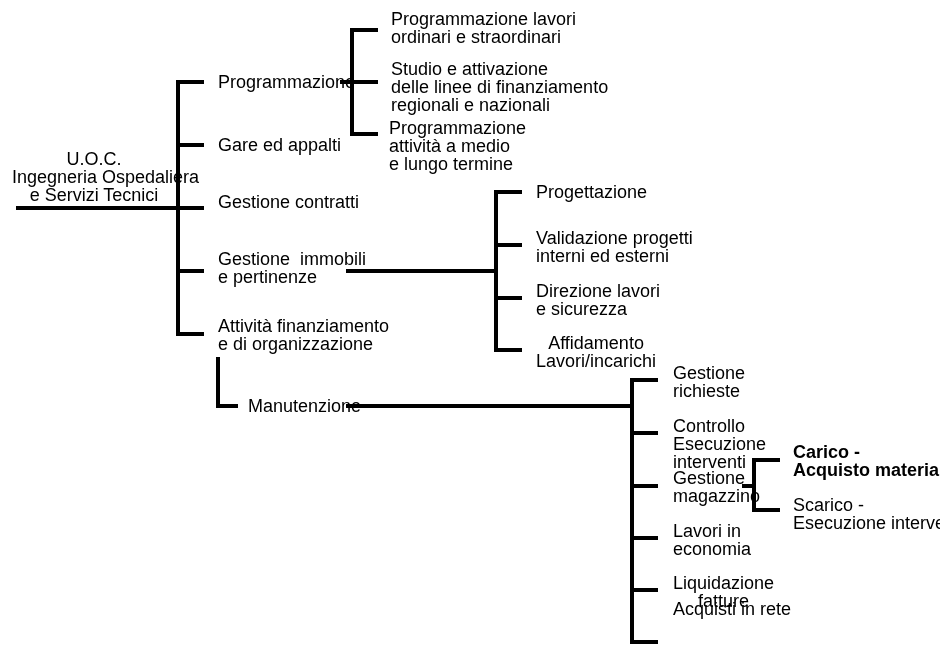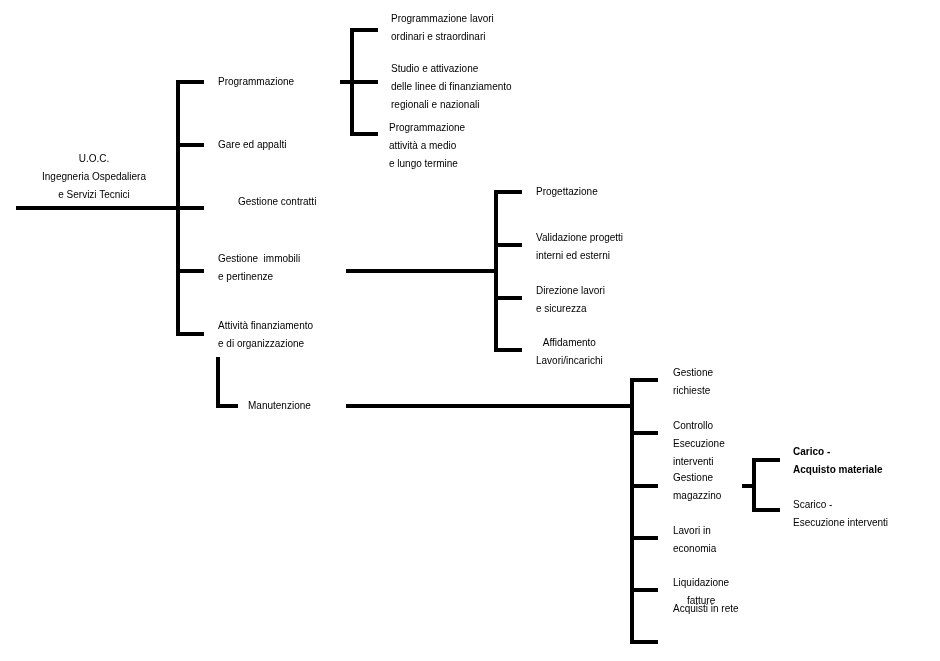--- a/index.html
+++ b/index.html
@@ -1,19 +1,19 @@
 <!DOCTYPE html>
 <html><head>
 <meta charset="utf-8">
 <style>
   html, body { margin: 0; padding: 0; background: #ffffff; }
   body { width: 940px; height: 661px; position: relative; overflow: hidden;
          font-family: "Liberation Sans", sans-serif; color: #000; }
   #diagram { position: absolute; left: 0; top: 0; width: 940px; height: 661px; }
-  .lbl { position: absolute; font-size: 10px; line-height: 18px; white-space: pre; color: #000; }
+  .lbl { position: absolute; font-size: 18px; line-height: 18px; white-space: pre; color: #000; }
   .center { text-align: center; }
   .ln { position: absolute; background: #000; }
 </style>
 </head>
 <body>
 
 <div id="diagram">
 
   <div class="ln" style="left:16px;top:206px;width:188px;height:4px;"></div>
 
@@ -53,21 +53,21 @@
   <div class="ln" style="left:752px;top:458px;width:4px;height:54px;"></div>
   <div class="ln" style="left:752px;top:458px;width:28px;height:4px;"></div>
   <div class="ln" style="left:752px;top:508px;width:28px;height:4px;"></div>
 
   <div class="lbl center" style="left:12px;top:150px;width:164px;">U.O.C.
 Ingegneria Ospedaliera
 e Servizi Tecnici</div>
 
   <div class="lbl" style="left:218px;top:73px;">Programmazione</div>
   <div class="lbl" style="left:218px;top:136px;">Gare ed appalti</div>
-  <div class="lbl" style="left:218px;top:193px;margin-left:20px;">Gestione contratti</div>
+  <div class="lbl" style="left:218px;top:193px;">Gestione contratti</div>
   <div class="lbl" style="left:218px;top:250px;">Gestione  immobili
 e pertinenze</div>
   <div class="lbl" style="left:218px;top:317px;">Attività finanziamento
 e di organizzazione</div>
   <div class="lbl" style="left:248px;top:397px;text-align:center;">Manutenzione</div>
 
   <div class="lbl" style="left:391px;top:10px;">Programmazione lavori
 ordinari e straordinari</div>
   <div class="lbl" style="left:391px;top:60px;">Studio e attivazione
 delle linee di finanziamento

